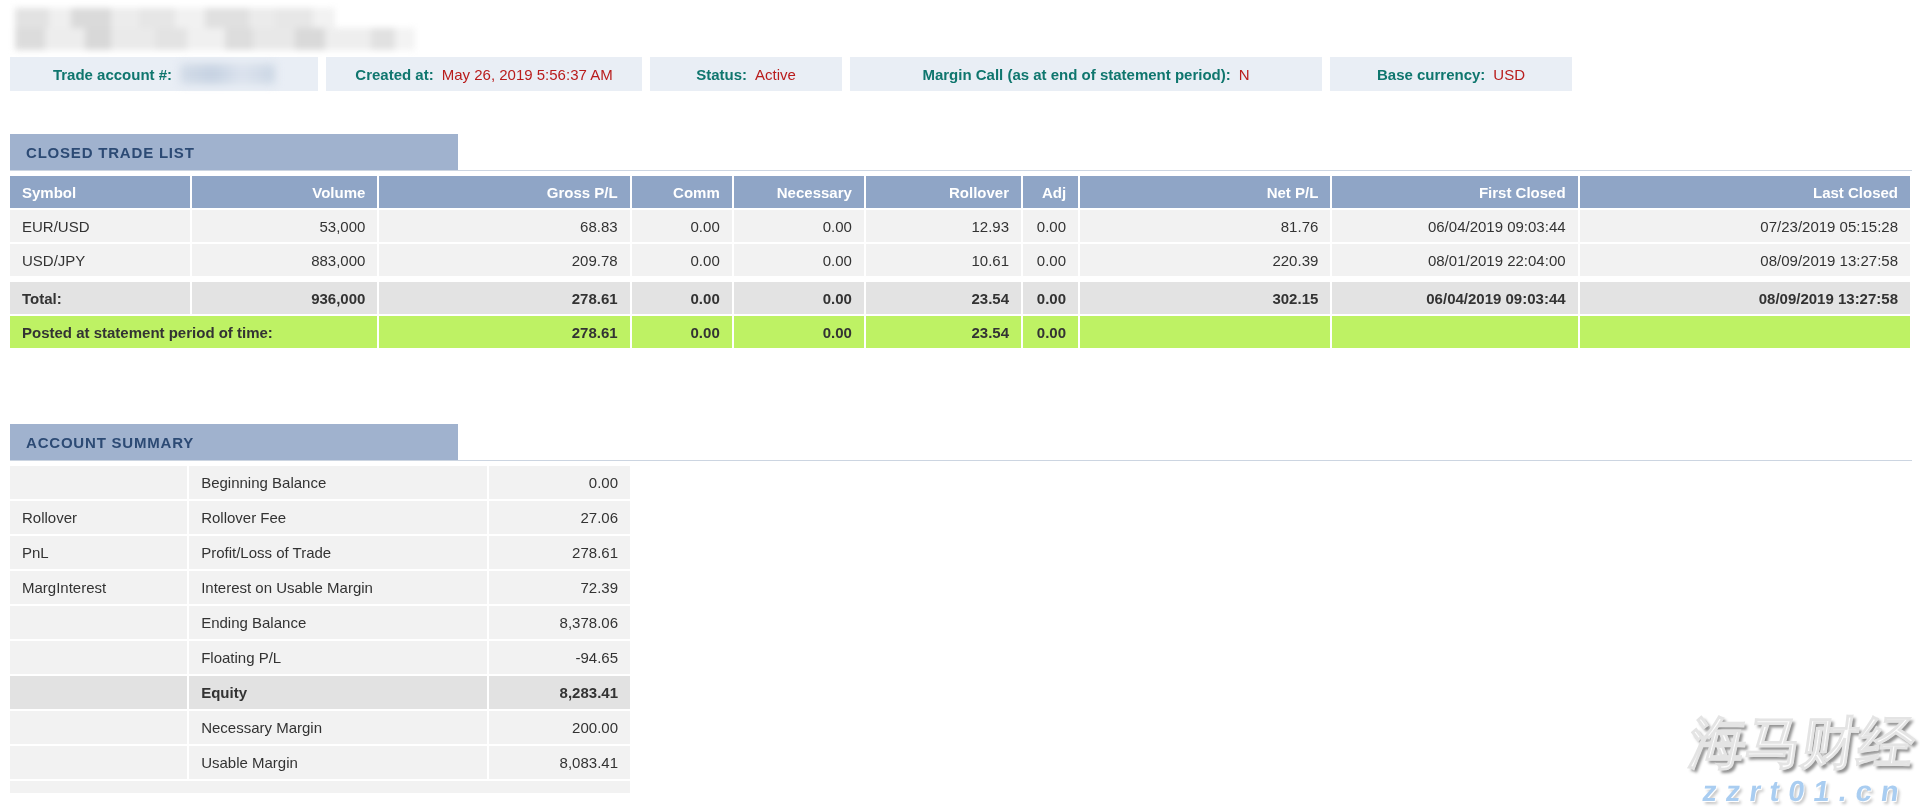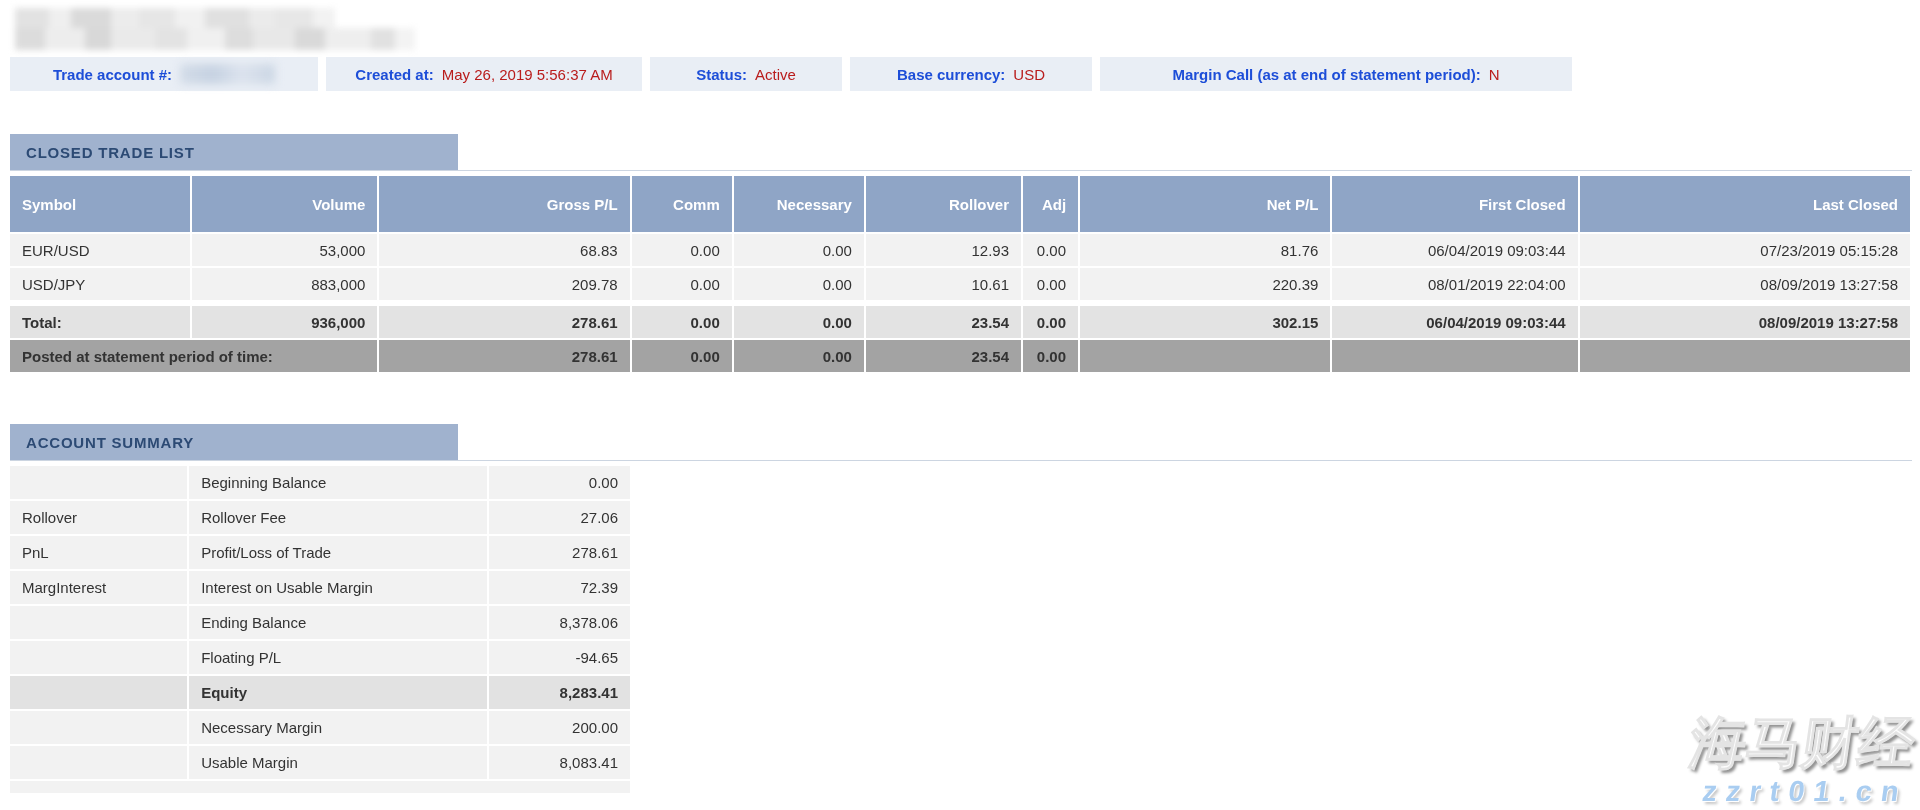--- a/index.html
+++ b/index.html
@@ -10,42 +10,42 @@
   .logo-mosaic{position:absolute;left:15px;top:8px;width:400px;height:42px;filter:blur(3px);}
   .mrow{display:flex;}
   .mrow span{display:block;height:100%;}
   .mrow1{height:20px;width:320px;}
   .mrow2{height:22px;width:400px;}
 
   
   .info-bar{position:absolute;left:10px;top:57px;display:flex;gap:8px;}
   .info-seg{background:#e9eef5;height:34px;display:flex;align-items:center;justify-content:center;
             gap:8px;font-size:15px;box-sizing:border-box;white-space:nowrap;}
-  .info-label{font-weight:bold;color:#1d4ed8;}
+  .info-label{font-weight:bold;color:#0f766e;}
   .info-value{color:#b91c1c;}
   .redacted-value{width:95px;height:20px;border-radius:2px;
      background:linear-gradient(90deg,#d3dce8,#c6d2e2 35%,#dce3ee 65%,#cbd6e4);filter:blur(4px);}
 
   
   .section{position:absolute;left:10px;width:1902px;}
   .title-row{border-bottom:1px solid #ccd5e1;}
   .section-title{width:448px;height:36px;background:#a0b2ce;color:#2c4a74;font-weight:bold;
       font-size:15px;letter-spacing:.8px;display:flex;align-items:center;padding-left:16px;
       box-sizing:border-box;}
 
   table{border-collapse:separate;border-spacing:2px;table-layout:fixed;font-size:15px;margin-top:3px;margin-left:-2px;}
   .trade-table{width:1904px;}
-  .trade-table th{background:#8fa5c6;color:#fff;font-weight:bold;height:32px;padding:12px 12px;
+  .trade-table th{background:#8fa5c6;color:#fff;font-weight:bold;height:32px;padding:0 12px;
       text-align:right;white-space:nowrap;overflow:hidden;}
   .trade-table th.sym{text-align:left;}
   .trade-table td{background:#f2f2f2;height:32px;padding:0 12px;white-space:nowrap;overflow:hidden;}
   .num{text-align:right;}
   tr.gap-row td{background:#fff;height:2px;padding:0;}
   tr.total-row td{background:#e3e3e3;font-weight:bold;}
-  tr.posted-row td{background:#a3a3a3;font-weight:bold;margin-left:42px;}
+  tr.posted-row td{background:#bef264;font-weight:bold;margin-left:42px;}
 
   .summary-table{width:624px;}
   .summary-table td{background:#f2f2f2;height:33px;padding:0 12px;white-space:nowrap;overflow:hidden;}
   tr.highlight-row td{background:#e2e2e2;font-weight:bold;}
   .partial-row{width:620px;height:12px;background:#f2f2f2;margin:0 0 0 0;}
 
   
   .wm{position:absolute;right:8px;bottom:2px;text-align:right;transform:skewX(-8deg);}
   .wm-cn{font-size:56px;font-weight:bold;color:#fdfdfd;line-height:1.05;
       text-shadow:3px 3px 3px #909090;-webkit-text-stroke:1px #e4e4e4;font-family:sans-serif;}
@@ -92,27 +92,27 @@
       <span class="redacted-value"></span>
     </div>
     <div class="info-seg" style="width:316px">
       <span class="info-label">Created at:</span>
       <span class="info-value">May 26, 2019 5:56:37 AM</span>
     </div>
     <div class="info-seg" style="width:192px">
       <span class="info-label">Status:</span>
       <span class="info-value">Active</span>
     </div>
+    <div class="info-seg" style="width:472px">
+      <span class="info-label">Margin Call (as at end of statement period):</span>
+      <span class="info-value">N</span>
+    </div>
     <div class="info-seg" style="width:242px">
       <span class="info-label">Base currency:</span>
       <span class="info-value">USD</span>
-    </div>
-    <div class="info-seg" style="width:472px">
-      <span class="info-label">Margin Call (as at end of statement period):</span>
-      <span class="info-value">N</span>
     </div>
   </div>
 
   <div class="section" style="top:134px;">
     <div class="title-row">
       <div class="section-title">CLOSED TRADE LIST</div>
     </div>
     <table class="trade-table">
       <colgroup>
         <col style="width:180px">

